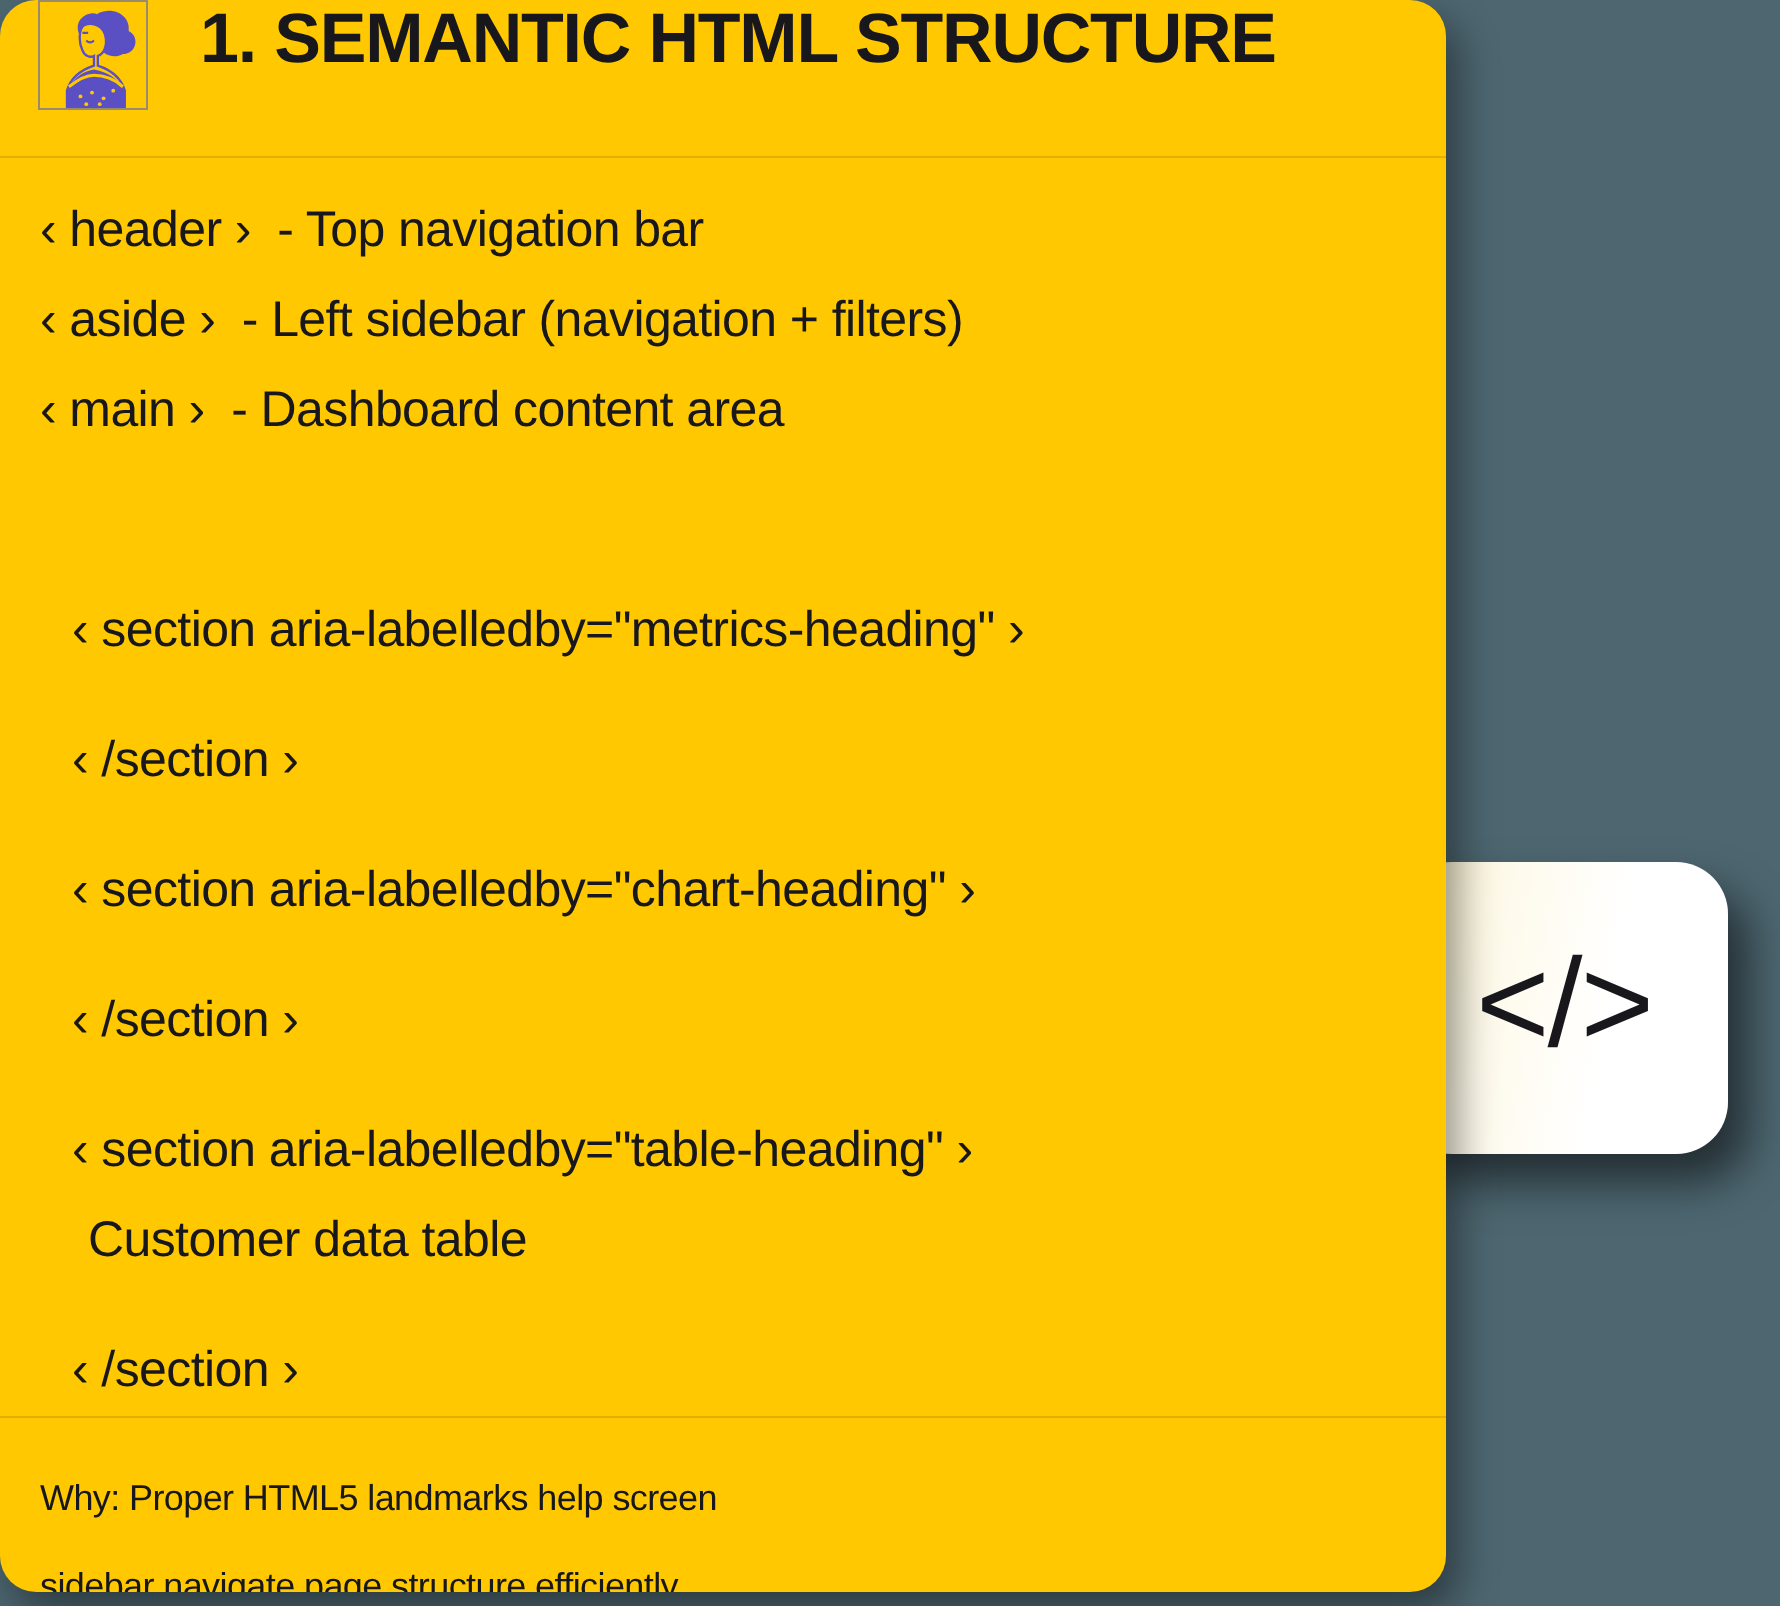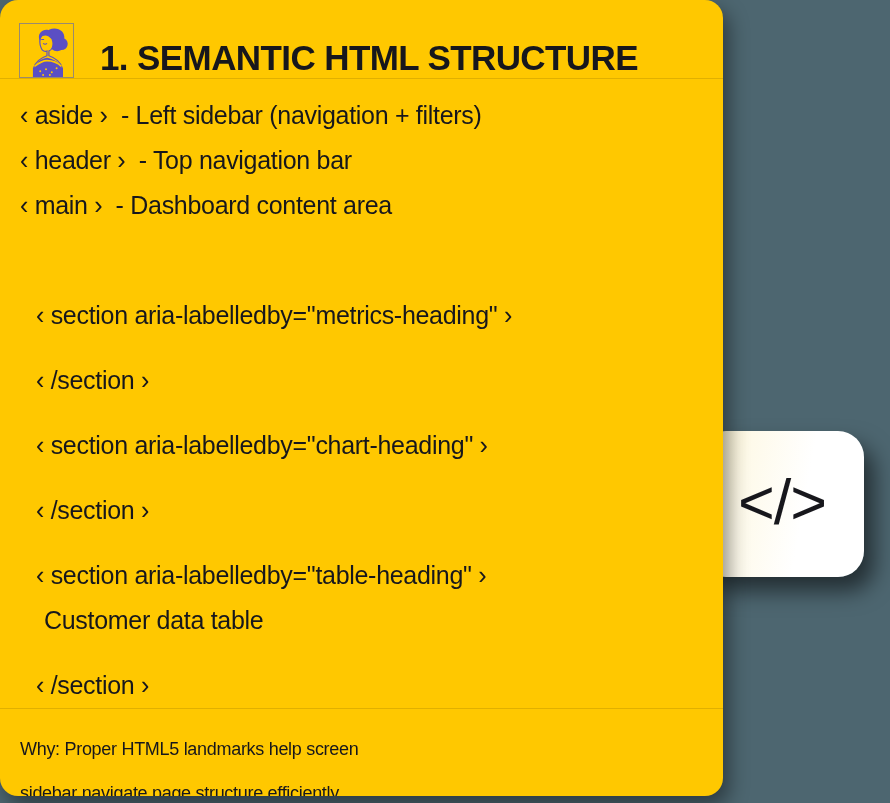--- a/index.html
+++ b/index.html
@@ -55,21 +55,21 @@
     overflow: hidden;
     display: flex;
     flex-direction: column;
   }
 
   
   #card-header {
     height: 79px;
     flex: 0 0 79px;
     display: flex;
-    align-items: flex-end;
+    align-items: flex-start;
     padding-left: 19px;
     border-bottom: 1px solid rgba(120, 90, 0, 0.22);
   }
 
   #avatar {
     width: 55px;
     height: 55px;
     flex: 0 0 55px;
     border: 1px solid #9a8a6e;
     background: #ffc800;
@@ -147,22 +147,22 @@
         <circle cx="31" cy="53" r="1" fill="#ffc800"></circle>
 
         <path d="M24 20 q2 2 4 0" fill="none" stroke="#5b4fc4" stroke-width="1.1"></path>
         <path d="M22 16 l3 0" fill="none" stroke="#5b4fc4" stroke-width="1.1"></path>
       </svg>
     </div>
     <div id="page-title">1.  SEMANTIC HTML STRUCTURE</div>
   </div>
 
   <div id="card-body">
+    <div class="code-line">‹ header ›  - Top navigation bar</div>
     <div class="code-line">‹ aside ›  - Left sidebar (navigation + filters)</div>
-    <div class="code-line">‹ header ›  - Top navigation bar</div>
     <div class="code-line">‹ main ›  - Dashboard content area</div>
     <div class="code-line spacer"></div>
     <div class="code-line indent-1">‹ section aria-labelledby="metrics-heading" ›</div>
     <div class="code-line indent-1">‹ /section ›</div>
     <div class="code-line indent-1">‹ section aria-labelledby="chart-heading" ›</div>
     <div class="code-line indent-1">‹ /section ›</div>
     <div class="code-line indent-1">‹ section aria-labelledby="table-heading" ›</div>
     <div class="code-line indent-2">Customer data table</div>
     <div class="code-line indent-1">‹ /section ›</div>
   </div>

